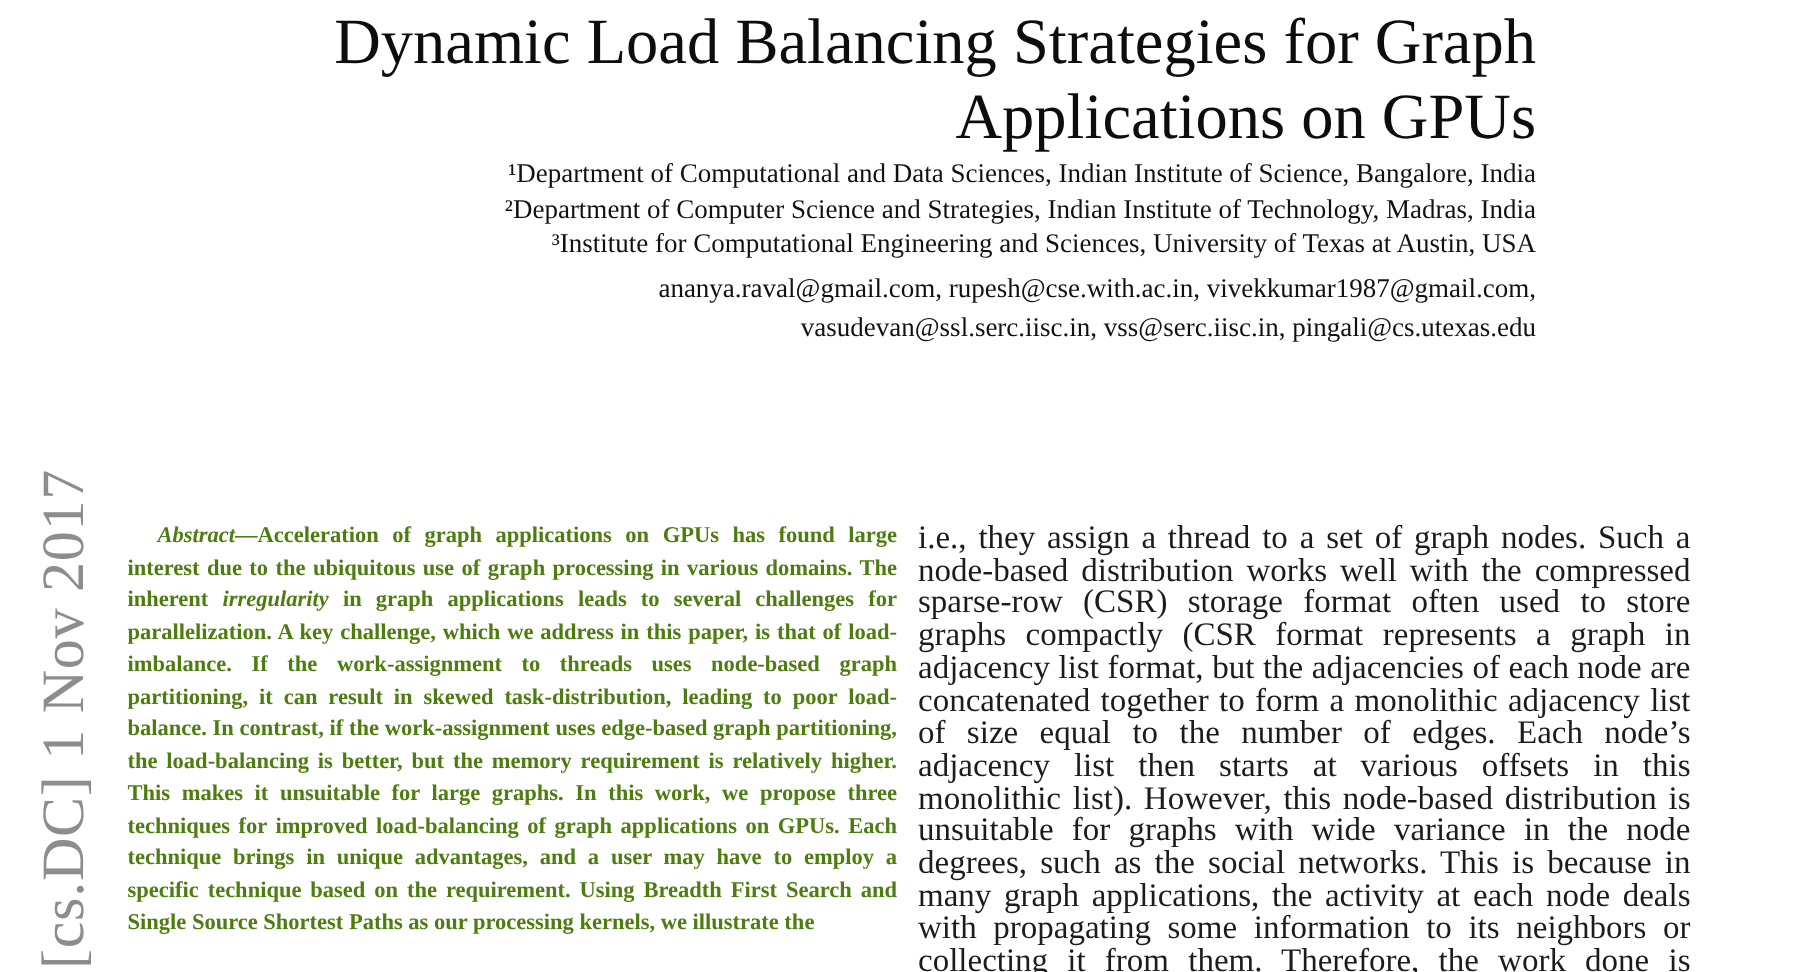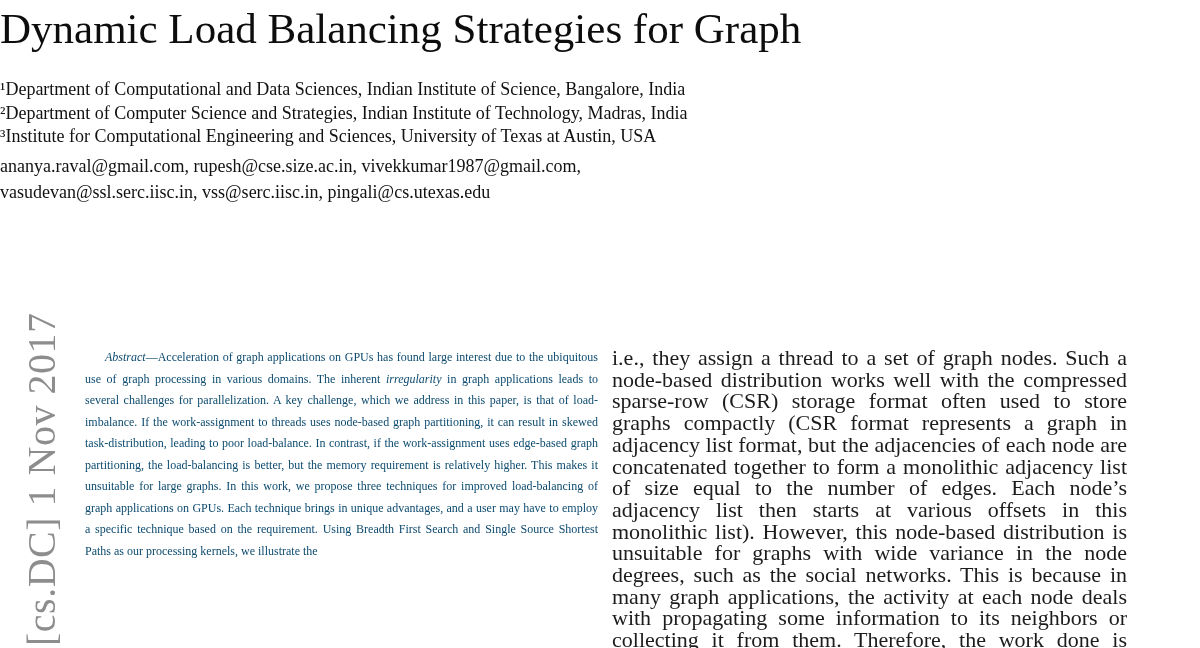--- a/index.html
+++ b/index.html
@@ -29,38 +29,37 @@
     white-space: nowrap;
     letter-spacing: 0.5px;
   }
 
   
   .header {
     position: absolute;
     top: 0;
     left: 0;
     width: 1024px;
-    text-align: left;
+    text-align: right;
   }
   .title {
     margin-top: 4px;
     font-size: 43px;
     line-height: 50px;
     font-weight: 400;
     color: #0d0d0d;
   }
   .authors {
     margin-top: 29px;
     font-size: 19px;
     line-height: 24px;
   }
   .affiliations {
     font-size: 18px;
     line-height: 23.5px;
-    margin-top: 24px;
   }
   .emails {
     margin-top: 4px;
     font-size: 18px;
     line-height: 26px;
   }
 
   
   .columns {
     position: absolute;
@@ -73,26 +72,26 @@
   }
   .col-left {
     width: 513px;
     margin-right: 14px;
   }
   .col-right {
     width: 515px;
   }
   .abstract {
     margin: 0;
-    font-size: 12px;
+    font-size: 15px;
     line-height: 21.5px;
-    font-weight: 400;
+    font-weight: 700;
     text-align: justify;
     text-indent: 20px;
-    color: #0c4a6e;
+    color: #4d7c0f;
   }
   .abstract .ab-label {
     font-style: italic;
   }
   .abstract .it {
     font-style: italic;
   }
   .bodytext {
     margin: 0;
     font-size: 22px;
@@ -102,31 +101,32 @@
   }
 </style>
 </head>
 <body>
 
 <div class="watermark">[cs.DC]  1 Nov 2017</div>
 
 <div class="header">
   <div class="title">
     <div>Dynamic Load Balancing Strategies for Graph</div>
+    <div>Applications on GPUs</div>
   </div>
 
 
   <div class="affiliations">
     <div>¹Department of Computational and Data Sciences, Indian Institute of Science, Bangalore, India</div>
     <div>²Department of Computer Science and Strategies, Indian Institute of Technology, Madras, India</div>
     <div>³Institute for Computational Engineering and Sciences, University of Texas at Austin, USA</div>
   </div>
 
   <div class="emails">
-    <div>ananya.raval@gmail.com, rupesh@cse.size.ac.in, vivekkumar1987@gmail.com,</div>
+    <div>ananya.raval@gmail.com, rupesh@cse.with.ac.in, vivekkumar1987@gmail.com,</div>
     <div>vasudevan@ssl.serc.iisc.in, vss@serc.iisc.in, pingali@cs.utexas.edu</div>
   </div>
 </div>
 
 <div class="columns">
   <div class="col-left">
     <p class="abstract"><span class="ab-label">Abstract</span><span class="ab-dash">—</span><span>Acceleration of graph applications on GPUs has found large interest due to the ubiquitous use of graph processing in various domains. The inherent </span><span class="it">irregularity</span><span> in graph applications leads to several challenges for parallelization. A key challenge, which we address in this paper, is that of load-imbalance. If the work-assignment to threads uses node-based graph partitioning, it can result in skewed task-distribution, leading to poor load-balance. In contrast, if the work-assignment uses edge-based graph partitioning, the load-balancing is better, but the memory requirement is relatively higher. This makes it unsuitable for large graphs. In this work, we propose three techniques for improved load-balancing of graph applications on GPUs. Each technique brings in unique advantages, and a user may have to employ a specific technique based on the requirement. Using Breadth First Search and Single Source Shortest Paths as our processing kernels, we illustrate the</span></p>
   </div>
 
   <div class="col-right">

